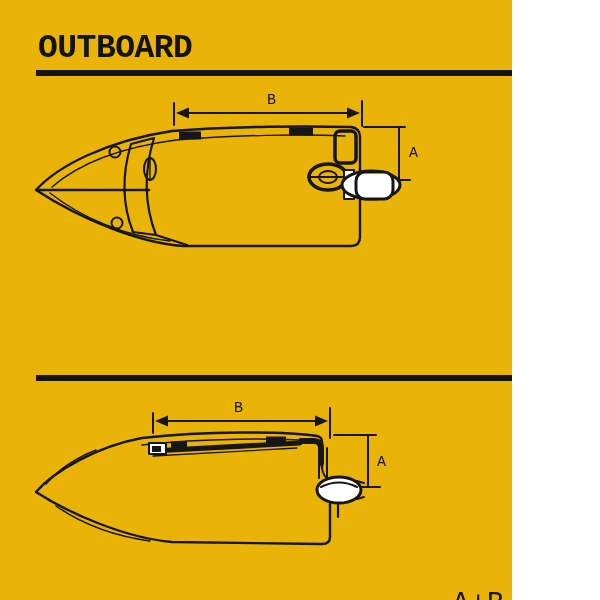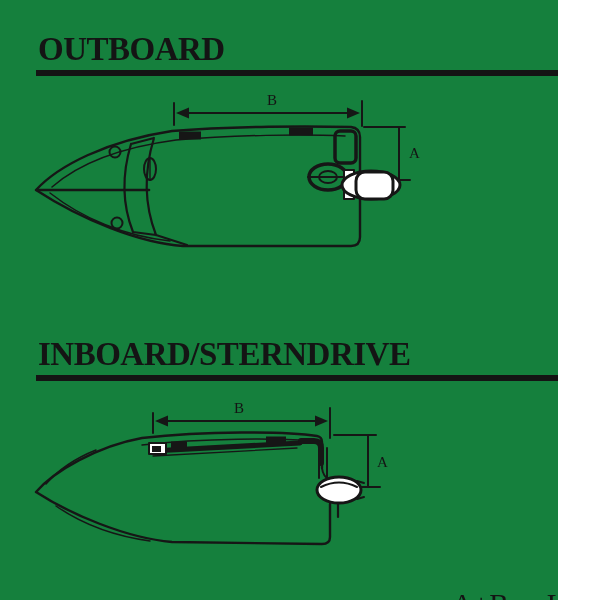--- a/index.html
+++ b/index.html
@@ -1,21 +1,21 @@
 <!DOCTYPE html>
 <html><head>
 <meta charset="utf-8">
 <style>
   html, body { margin: 0; padding: 0; background: #ffffff; }
   .page {
     position: relative;
-    width: 558px;
+    width: 512px;
     height: 600px;
-    background: #15803d;
-    font-family: Liberation Serif, serif;
+    background: #eab308;
+    font-family: Liberation Mono, monospace;
     color: #141414;
     overflow: hidden;
   }
   .heading {
     position: absolute;
     left: 38px;
     margin: 0;
     font-size: 33px;
     font-weight: bold;
     letter-spacing: -0.5px;
@@ -105,21 +105,20 @@
       <rect class="paper" x="356" y="172" width="37" height="27" rx="9" stroke-width="3"></rect>
     </g>
   </svg>
 
   <span class="dim-label" style="left:267px; top:92px;">B</span>
   <span class="dim-label" style="left:409px; top:145px;">A</span>
 
   <div class="formula" style="left:420px; top:205px;">
   </div>
 
-  <h1 class="heading" style="top:337px;">INBOARD/STERNDRIVE</h1>
   <div class="rule" style="top:375px;"></div>
 
   <svg class="art" style="top:390px;" width="600" height="175" viewBox="0 390 600 175">
 
     <g>
       <path d="M153,413 V433" stroke-width="2"></path>
       <path d="M330,408 V438" stroke-width="2"></path>
       <path d="M166,421 H317" stroke-width="2"></path>
       <polygon points="155,421 168,415.5 168,426.5"></polygon>
       <polygon points="328,421 315,415.5 315,426.5"></polygon>

